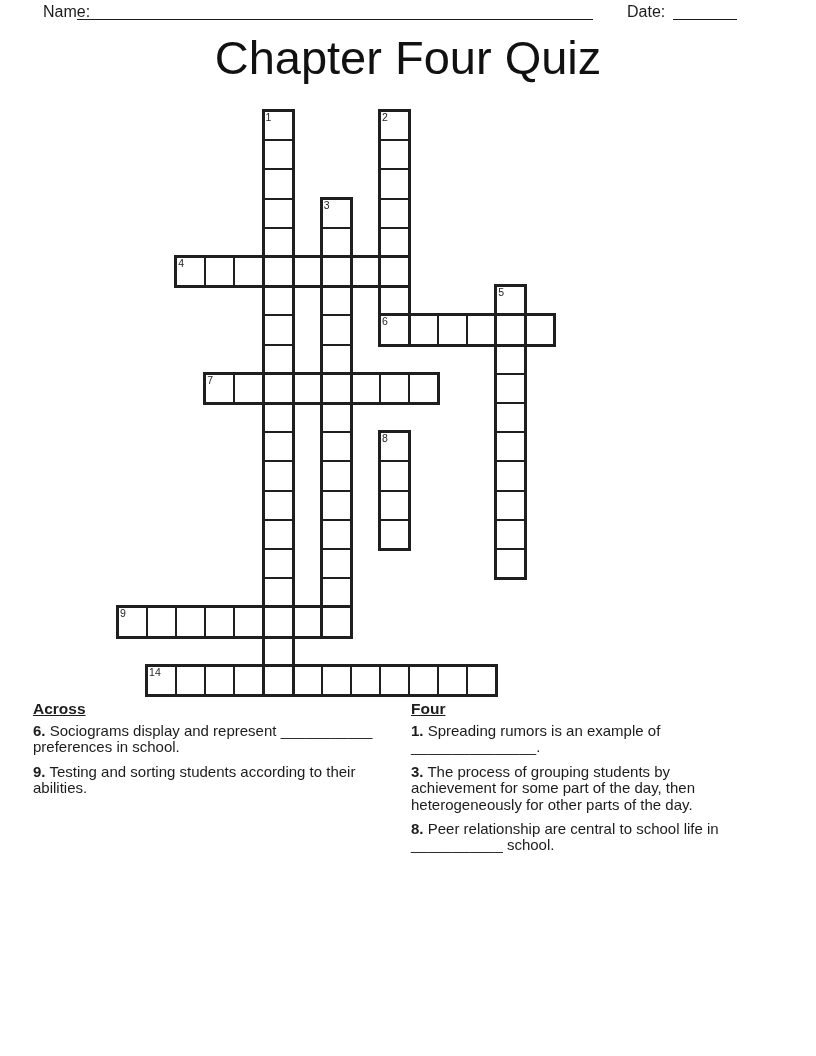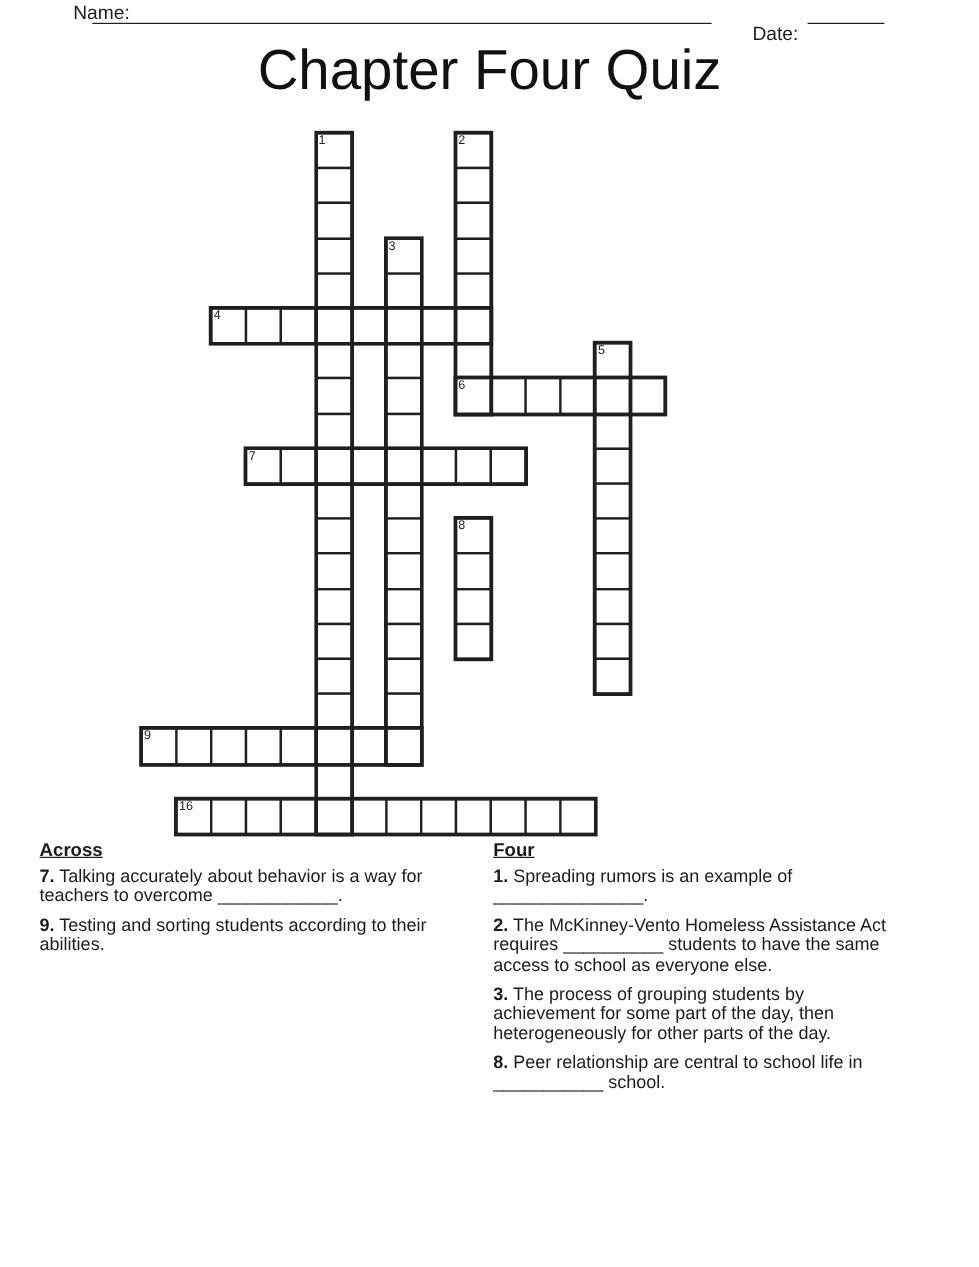--- a/index.html
+++ b/index.html
@@ -36,23 +36,23 @@
     text-decoration:underline; margin:0 0 6px 0; color:#1c1c1c;
   }
   .clue { font-size:15px; line-height:16.4px; margin:0 0 8px 0; color:#1c1c1c; }
   .clue b { font-weight:bold; }
 </style>
 </head>
 <body>
 
 <div class="page">
 
-  <span class="hdr-label" style="left:61px; top:3px;">Name:</span>
+  <span class="hdr-label" style="left:43px; top:3px;">Name:</span>
   <div class="blank-line" style="left:77px; top:19px; width:516px;"></div>
-  <span class="hdr-label" style="left:627px; top:20px;">Date:</span>
+  <span class="hdr-label" style="left:627px; top:3px;">Date:</span>
   <div class="blank-line" style="left:673px; top:19px; width:64px;"></div>
 
   <div class="title">Chapter Four Quiz</div>
 
   <div class="grid">
       <div class="cell" style="left: 145.5px; top: 0px; width: 31.1px; height: 31.2px;"></div>
       <div class="cell" style="left: 145.5px; top: 29.2px; width: 31.1px; height: 31.2px;"></div>
       <div class="cell" style="left: 145.5px; top: 58.4px; width: 31.1px; height: 31.2px;"></div>
       <div class="cell" style="left: 145.5px; top: 87.6px; width: 31.1px; height: 31.2px;"></div>
       <div class="cell" style="left: 145.5px; top: 116.8px; width: 31.1px; height: 31.2px;"></div>
@@ -152,34 +152,33 @@
       <div class="word-outline" style="left: 28.1px; top: 553.8px; width: 353.2px; height: 33.2px;"></div>
       <div class="cell-num" style="left: 148.5px; top: 2px;">1</div>
       <div class="cell-num" style="left: 264.9px; top: 2px;">2</div>
       <div class="cell-num" style="left: 206.7px; top: 89.6px;">3</div>
       <div class="cell-num" style="left: 61.2px; top: 148px;">4</div>
       <div class="cell-num" style="left: 381.3px; top: 177.2px;">5</div>
       <div class="cell-num" style="left: 264.9px; top: 206.4px;">6</div>
       <div class="cell-num" style="left: 90.3px; top: 264.8px;">7</div>
       <div class="cell-num" style="left: 264.9px; top: 323.2px;">8</div>
       <div class="cell-num" style="left: 3px; top: 498.4px;">9</div>
-      <div class="cell-num" style="left: 32.1px; top: 556.8px;">16</div>
+      <div class="cell-num" style="left: 32.1px; top: 556.8px;">14</div>
     </div>
 
   <div class="clues-col clues-across">
     <div class="clue-heading">Across</div>
     <div>
-        <div class="clue"><b>7.</b> <span>Talking accurately about behavior is a way for teachers to overcome ____________.</span></div>
+        <div class="clue"><b>6.</b> <span>Sociograms display and represent ___________ preferences in school.</span></div>
         <div class="clue"><b>9.</b> <span>Testing and sorting students according to their abilities.</span></div>
       </div>
   </div>
 
   <div class="clues-col clues-down">
     <div class="clue-heading">Four</div>
     <div>
         <div class="clue"><b>1.</b> <span>Spreading rumors is an example of _______________.</span></div>
-        <div class="clue"><b>2.</b> <span>The McKinney-Vento Homeless Assistance Act requires __________ students to have the same access to school as everyone else.</span></div>
         <div class="clue"><b>3.</b> <span>The process of grouping students by achievement for some part of the day, then heterogeneously for other parts of the day.</span></div>
         <div class="clue"><b>8.</b> <span>Peer relationship are central to school life in ___________ school.</span></div>
       </div>
   </div>
 
 </div>
 
 </body></html>

